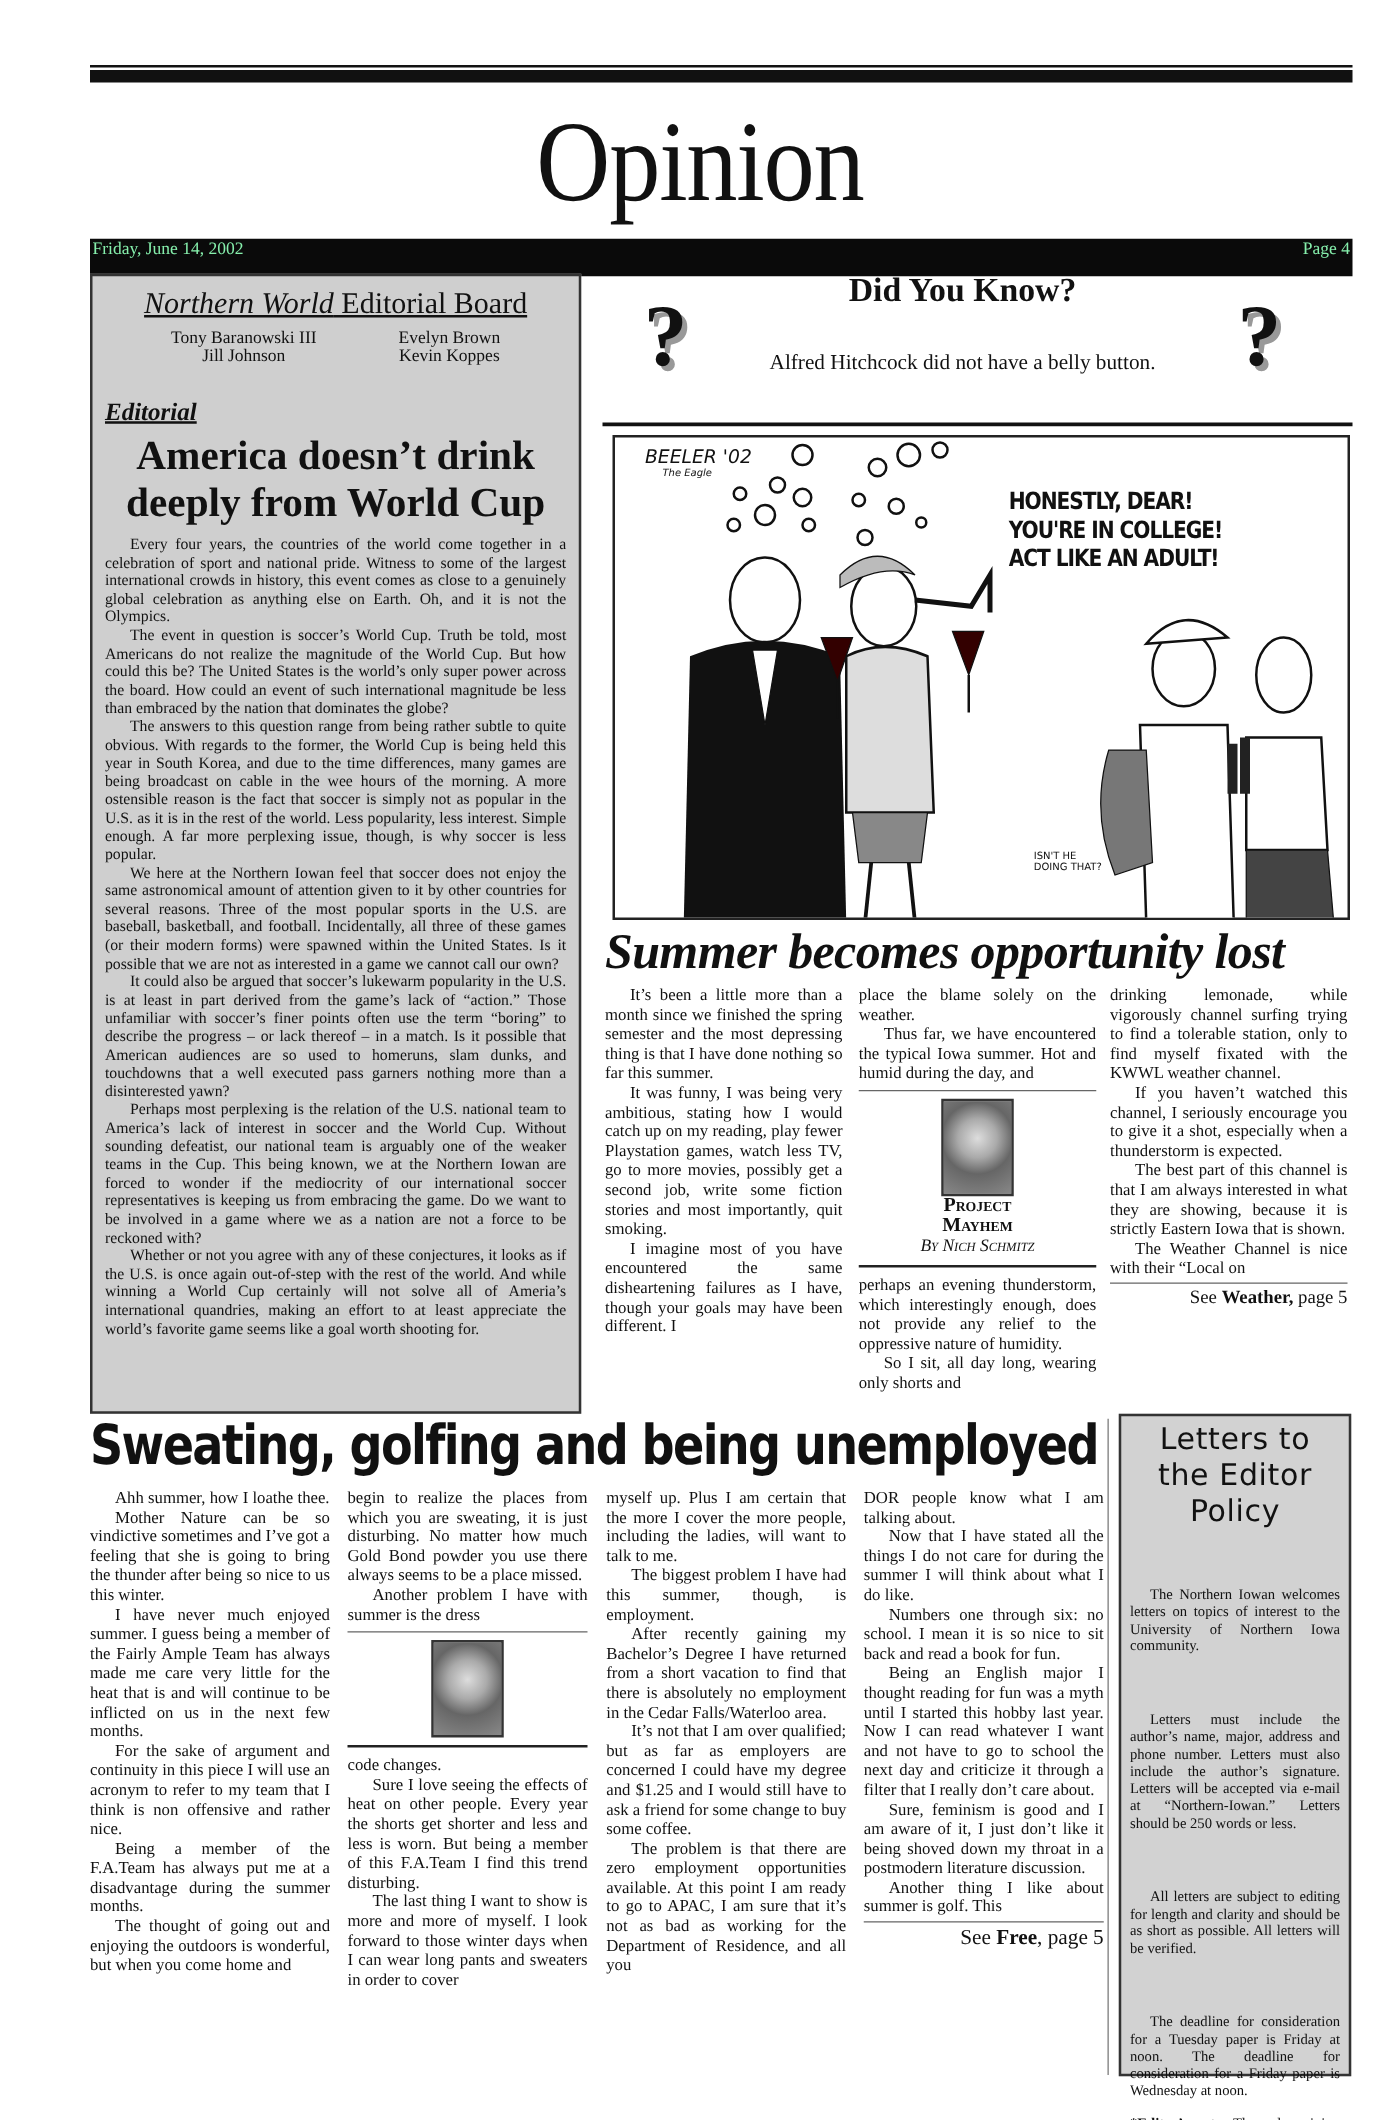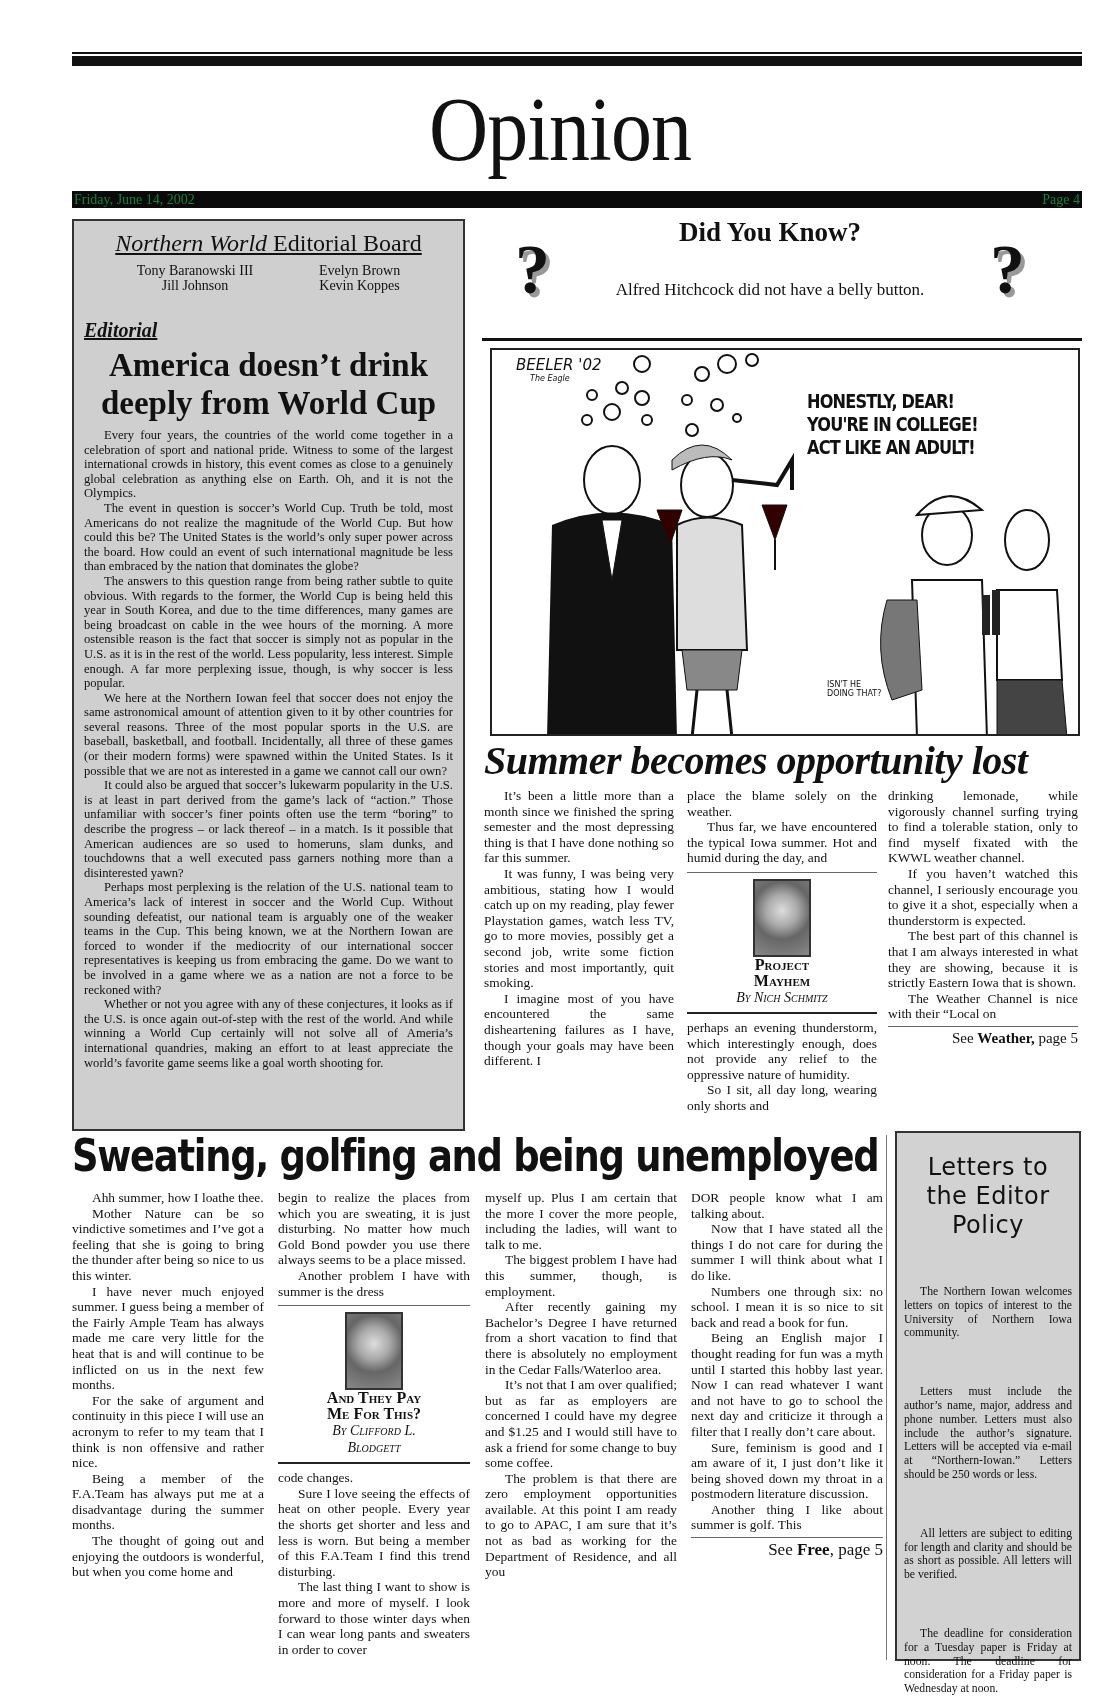--- a/index.html
+++ b/index.html
@@ -1,20 +1,20 @@
 <!DOCTYPE html>
 <html><head>
 <meta charset="utf-8">
 <style>
   html,body{margin:0;padding:0;background:#fff;}
   body{width:1120px;height:1696px;position:relative;overflow:hidden;font-family:"Liberation Serif","DejaVu Serif",serif;color:#111;}
   .rule-thin{position:absolute;left:72px;width:1010px;height:2px;background:#111;top:52px;}
   .rule-thick{position:absolute;left:72px;width:1010px;height:10px;background:#111;top:56px;}
   .section-title{position:absolute;left:0;width:1120px;top:80px;text-align:center;font-size:82px;line-height:100px;font-family:"Liberation Serif",serif;letter-spacing:-1px;transform:scaleY(1.12);}
-  .datebar{position:absolute;left:72px;width:1010px;top:191px;height:17px;background:#0a0a0a;color:#15803d;font-size:14px;line-height:17px;}
+  .datebar{position:absolute;left:72px;width:1010px;top:191px;height:30px;background:#0a0a0a;color:#86efac;font-size:14px;line-height:17px;}
   .datebar .date{position:absolute;left:2px;top:0;}
   .datebar .page{position:absolute;right:2px;top:0;}
   p{margin:0;}
   .body{font-size:13.4px;line-height:15.6px;text-align:justify;}
   .body p{text-indent:20px;}
   .body p.noindent{text-indent:0;}
   
   .editorial{position:absolute;left:72px;top:219px;width:393px;height:912px;background:#cfcfcf;border:2px solid #333;box-sizing:border-box;padding:6px 10px;}
   .board-title{text-align:center;font-size:24px;line-height:28px;text-decoration:underline;margin-top:2px;}
   .board-names{display:flex;justify-content:space-around;text-align:center;font-size:14px;line-height:15px;margin-top:6px;padding:0 20px;}
@@ -38,21 +38,21 @@
   .col{position:absolute;}
   .mug-box{border-top:1px solid #666;border-bottom:2px solid #222;display:flex;align-items:center;padding:6px 0;margin:6px 0;flex-direction:column;}
   .mug{width:58px;height:78px;border:2px solid #333;box-sizing:border-box;background:radial-gradient(circle at 50% 40%,#ddd 0,#aaa 30%,#666 55%,#888 100%);flex:none;}
   .mug-text{flex:1;text-align:center;}
   .mug-title{font-variant:small-caps;font-weight:bold;font-size:16px;line-height:16px;}
   .mug-by{font-variant:small-caps;font-style:italic;font-size:14px;line-height:17px;}
   .seeref{text-align:right;font-size:15px;border-top:1px solid #666;padding-top:4px;margin-top:4px;}
   
   .sweat-headline{position:absolute;left:72px;top:1125px;width:820px;font-family:"DejaVu Sans",sans-serif;font-weight:bold;font-size:42px;line-height:60px;white-space:nowrap;letter-spacing:-1.5px;transform:scaleX(0.88) scaleY(1.05);transform-origin:left top;}
   
-  .letters{position:absolute;left:895px;top:1131px;width:186px;height:530px;background:#d2d2d2;border:2px solid #333;box-sizing:border-box;padding:20px 7px;}
+  .letters{position:absolute;left:895px;top:1131px;width:186px;height:530px;background:#d2d2d2;border:2px solid #333;box-sizing:border-box;padding:4px 7px;}
   .letters-title{text-align:center;font-family:"DejaVu Sans",sans-serif;font-size:24px;line-height:29px;font-weight:normal;letter-spacing:0.5px;}
   .letters-body{margin-top:10px;font-size:11.7px;line-height:13.8px;}
   .letters-body p{text-indent:16px;margin-top:45px;}
   .outer-vline{position:absolute;background:#333;width:2px;}
 </style>
 </head>
 <body>
 
 <div class="rule-thin"></div>
 <div class="rule-thick"></div>
@@ -188,26 +188,20 @@
   <p>I have never much enjoyed summer. I guess being a member of the Fairly Ample Team has always made me care very little for the heat that is and will continue to be inflicted on us in the next few months.</p>
   <p>For the sake of argument and continuity in this piece I will use an acronym to refer to my team that I think is non offensive and rather nice.</p>
   <p>Being a member of the F.A.Team has always put me at a disadvantage during the summer months.</p>
   <p>The thought of going out and enjoying the outdoors is wonderful, but when you come home and</p>
 </div>
 <div class="col body" style="left:278px;top:1190px;width:192px;">
   <p class="noindent">begin to realize the places from which you are sweating, it is just disturbing. No matter how much Gold Bond powder you use there always seems to be a place missed.</p>
   <p>Another problem I have with summer is the dress</p>
   <div class="mug-box">
     <div class="mug"></div>
-    <div class="mug-text">
-      <div class="mug-title">And They Pay</div>
-      <div class="mug-title">Me For This?</div>
-      <div class="mug-by">By Clifford L.</div>
-      <div class="mug-by">Blodgett</div>
-    </div>
   </div>
   <p class="noindent">code changes.</p>
   <p>Sure I love seeing the effects of heat on other people. Every year the shorts get shorter and less and less is worn. But being a member of this F.A.Team I find this trend disturbing.</p>
   <p>The last thing I want to show is more and more of myself. I look forward to those winter days when I can wear long pants and sweaters in order to cover</p>
 </div>
 <div class="col body" style="left:485px;top:1190px;width:192px;">
   <p class="noindent">myself up. Plus I am certain that the more I cover the more people, including the ladies, will want to talk to me.</p>
   <p>The biggest problem I have had this summer, though, is employment.</p>
   <p>After recently gaining my Bachelor’s Degree I have returned from a short vacation to find that there is absolutely no employment in the Cedar Falls/Waterloo area.</p>
   <p>It’s not that I am over qualified; but as far as employers are concerned I could have my degree and $1.25 and I would still have to ask a friend for some change to buy some coffee.</p>

